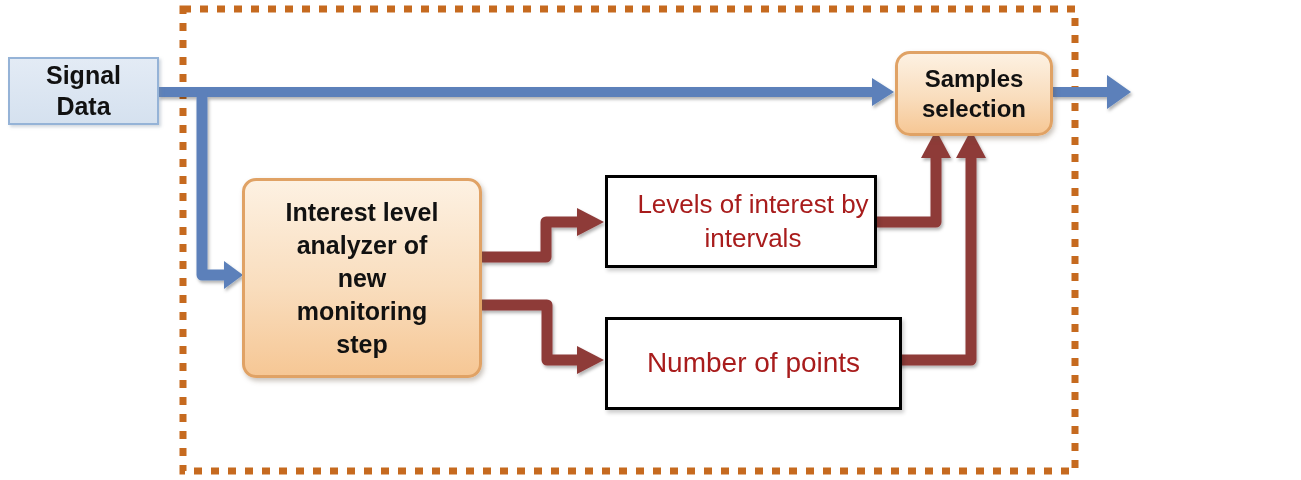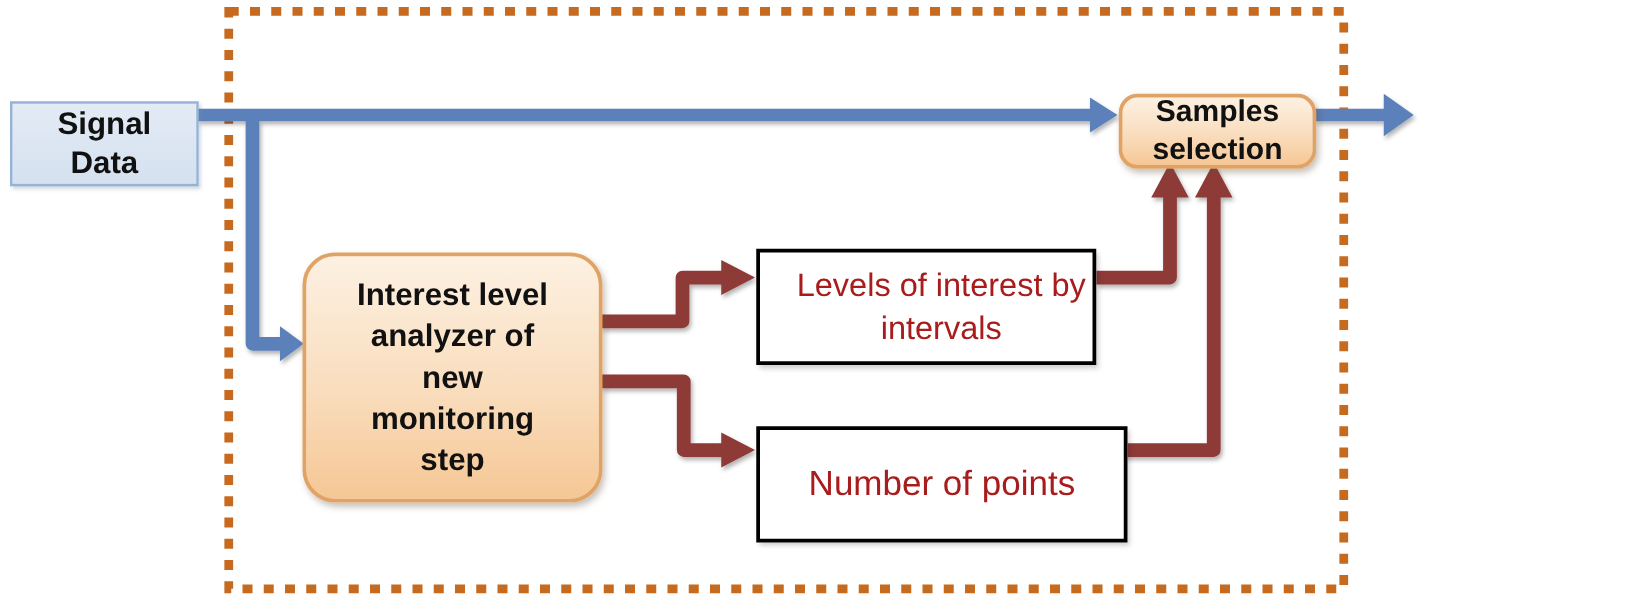--- a/index.html
+++ b/index.html
@@ -24,21 +24,20 @@
     z-index: 1;
   }
   .node {
     position: absolute;
     display: flex;
     align-items: center;
     justify-content: center;
     text-align: center;
     box-sizing: border-box;
     z-index: 2;
-    margin-top: 24px;
   }
   .node-label {
     white-space: pre-line;
     font-weight: bold;
     color: #111111;
   }
   
   .signal {
     left: 8px; top: 57px; width: 151px; height: 68px;
     background: linear-gradient(#e3ebf5, #d5e1ef);
@@ -47,25 +46,25 @@
   }
   .signal .node-label { font-size: 25px; line-height: 1.25; }
   
   .peach {
     background: linear-gradient(#fdf1e2 0%, #f9ddbd 55%, #f6c795 100%);
     border: 3px solid #e0a265;
     box-shadow: 2px 3px 5px rgba(100,80,60,0.35);
   }
   .analyzer {
     left: 242px; top: 178px; width: 240px; height: 200px;
-    border-radius: 26px;
+    border-radius: 14px;
   }
   .analyzer .node-label { font-size: 25px; line-height: 1.32; }
   .samples {
-    left: 895px; top: 51px; width: 158px; height: 60px;
+    left: 895px; top: 51px; width: 158px; height: 85px;
     border-radius: 15px;
   }
   .samples .node-label { font-size: 24px; line-height: 1.25; }
   
   .outbox {
     background: #ffffff;
     border: 3px solid #000000;
     box-shadow: 2px 3px 4px rgba(0,0,0,0.2);
   }
   .levels { left: 605px; top: 175px; width: 272px; height: 93px; padding-left: 24px; }

